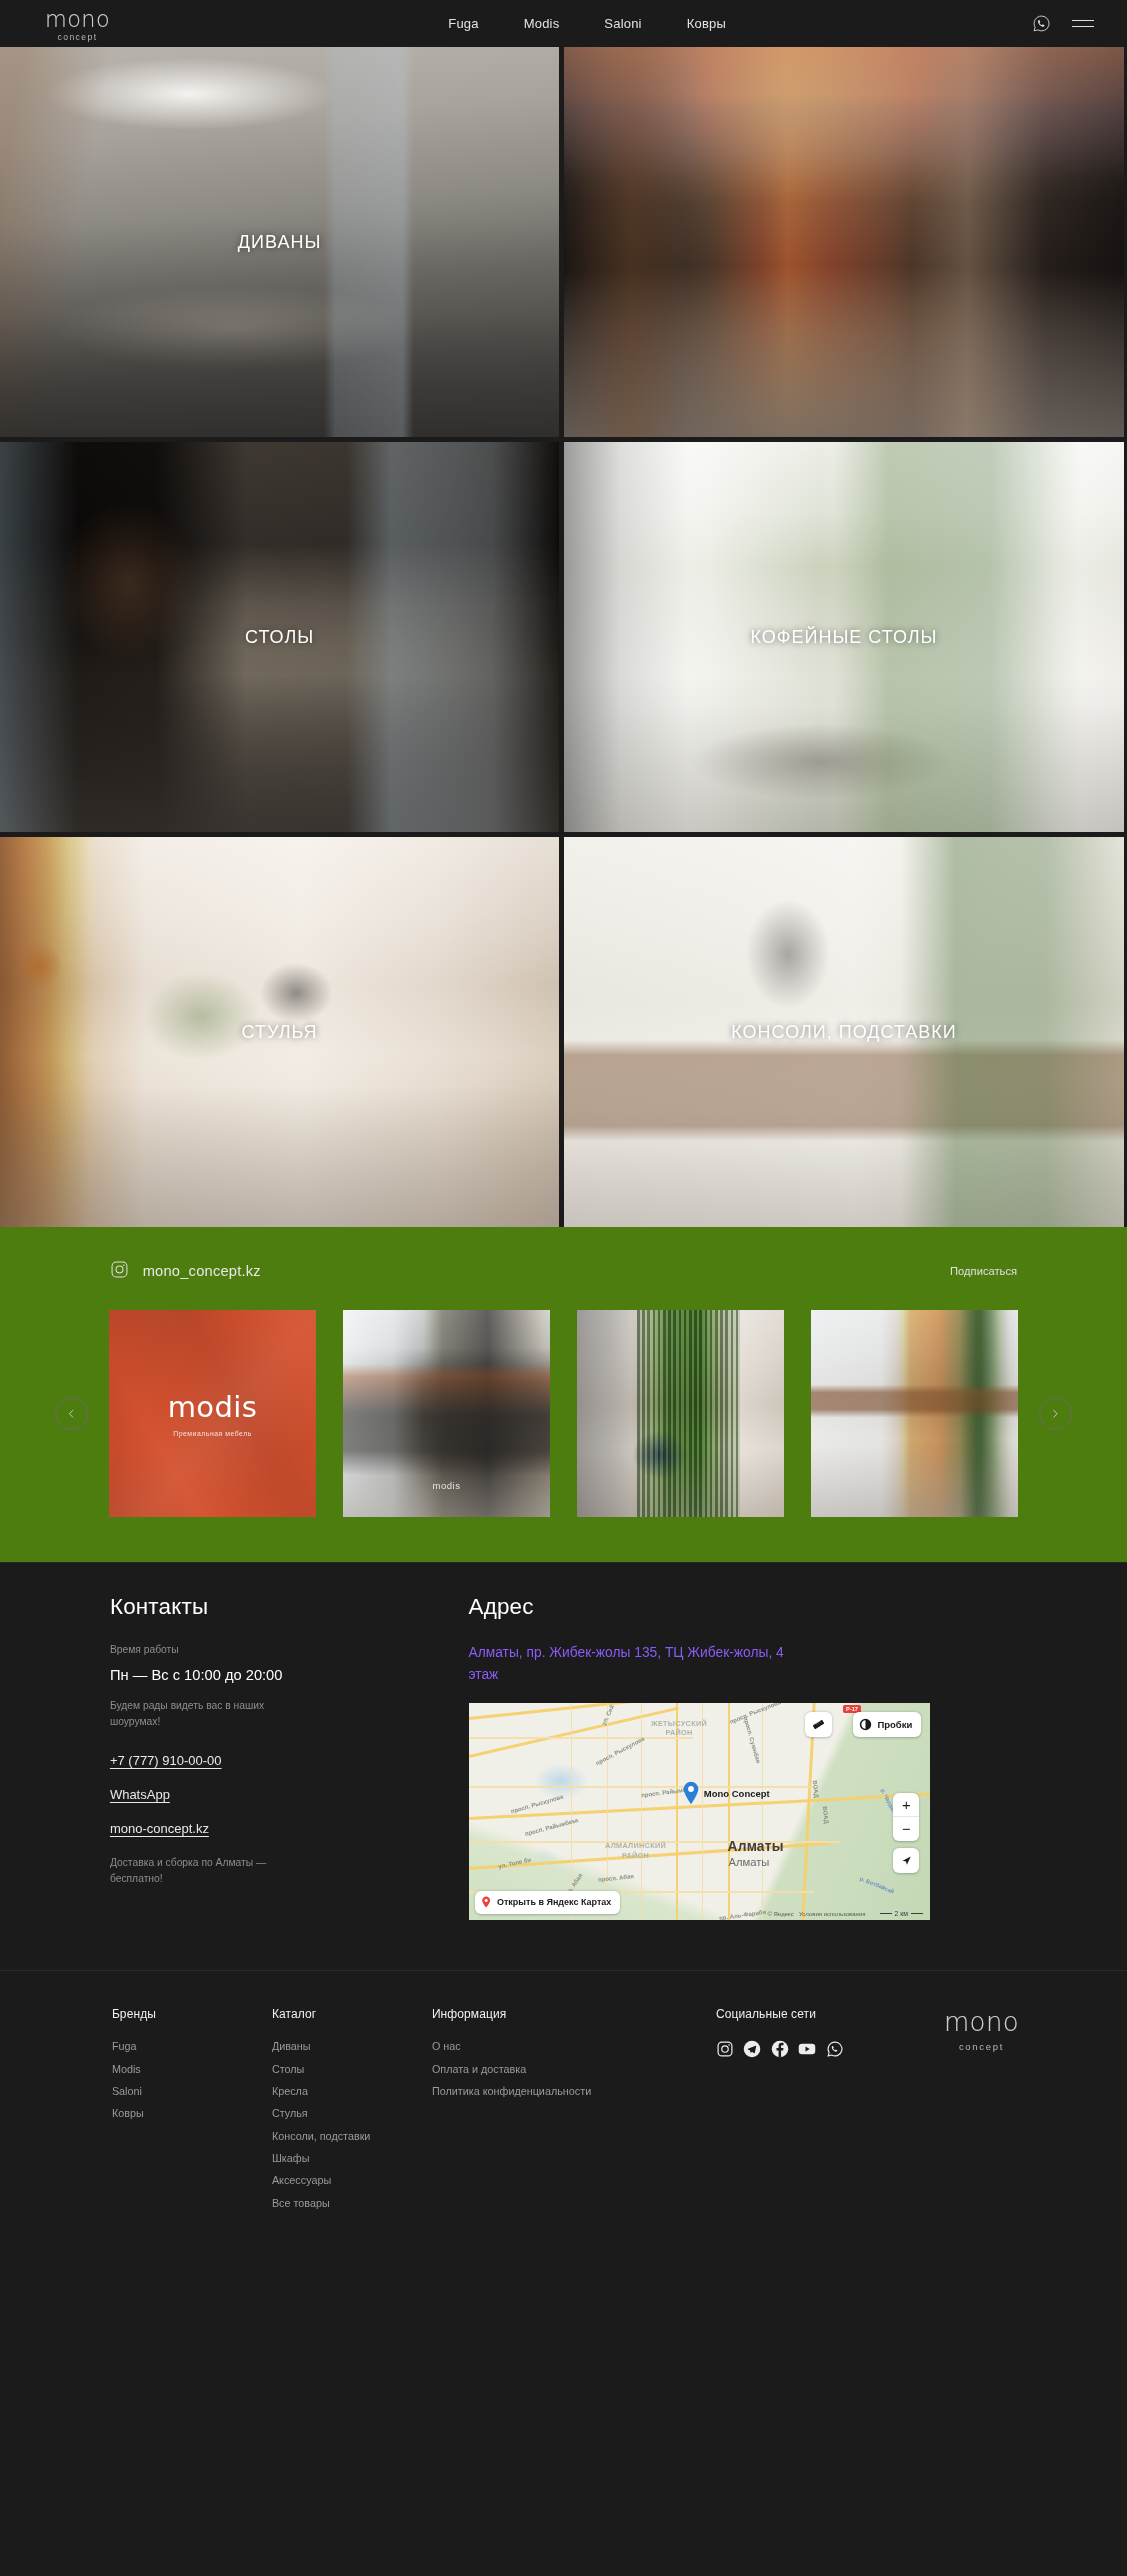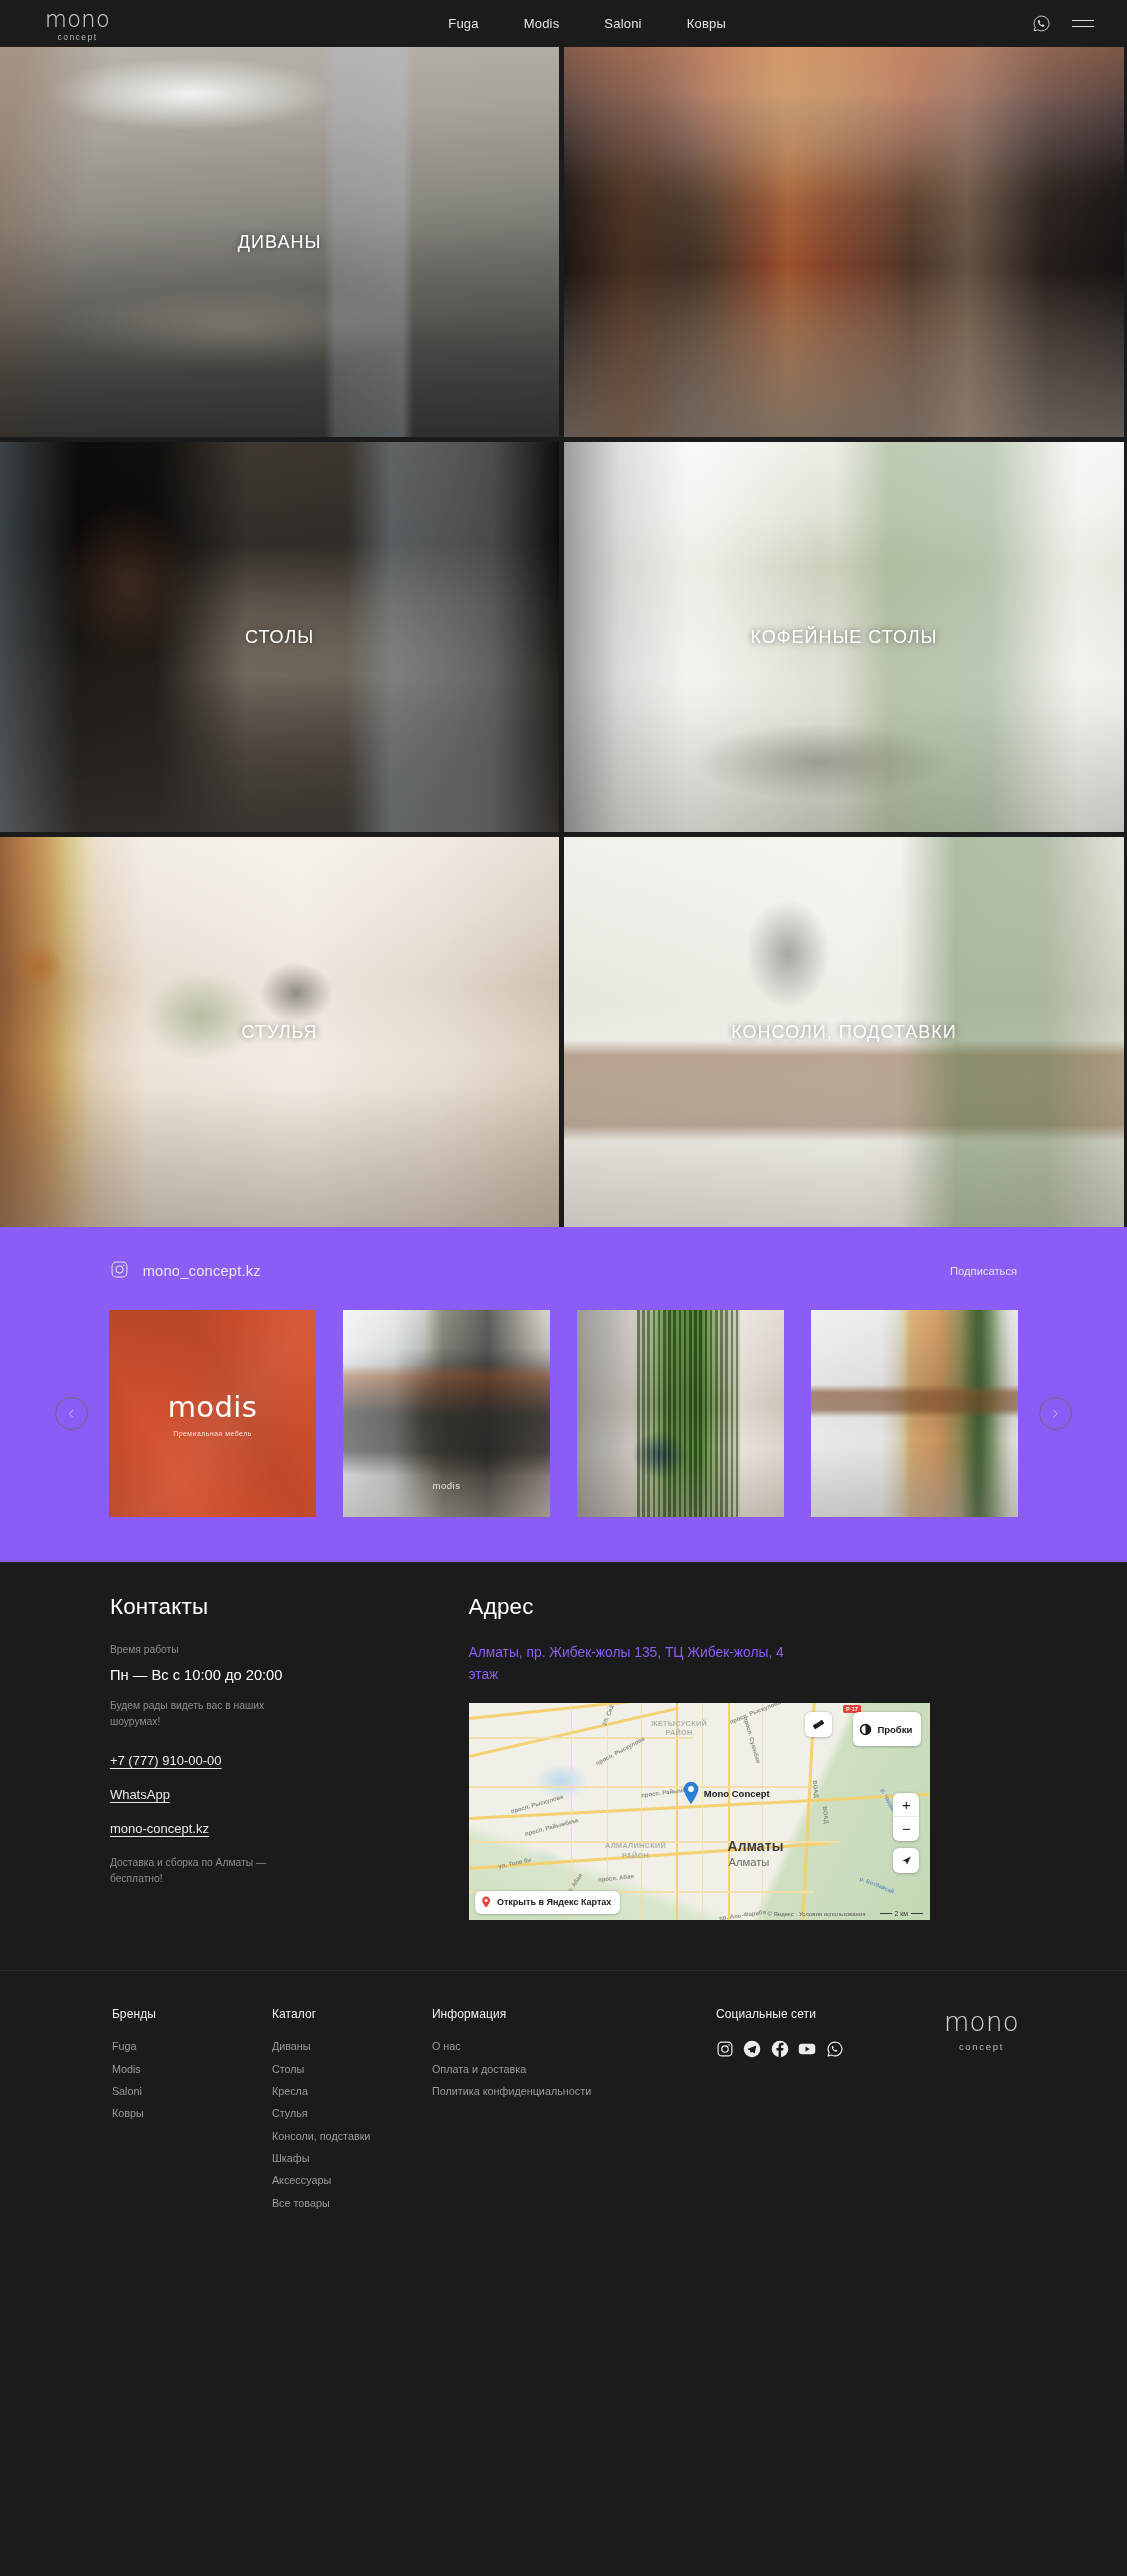--- a/index.html
+++ b/index.html
@@ -178,21 +178,21 @@
     content:''; position:absolute; inset:0;
     background:
       linear-gradient(90deg, transparent 0%, transparent 60%, rgba(70,110,55,.38) 70%, rgba(60,100,48,.30) 86%, transparent 100%),
       linear-gradient(180deg, transparent 0%, transparent 52%, rgba(120,78,44,.46) 56%, rgba(110,70,40,.44) 74%, transparent 78%),
       radial-gradient(ellipse 60px 78px at 40% 30%, rgba(60,58,56,.40), transparent 70%),
       linear-gradient(0deg, rgba(170,166,160,.45) 0%, transparent 30%);
   }
 
   
   .insta-section {
-    background: #8b5cf6;
+    background: #4d7c0f;
     padding: 33px 0 45px 0;
     position: relative;
   }
   .insta-head {
     width: 914px;
     margin: 0 auto;
     display: flex;
     align-items: center;
     justify-content: space-between;
     padding: 0 3.4px;
@@ -369,21 +369,21 @@
   .pin-label { color: #1a1a1a; font-size: 9.5px; font-weight: 600; white-space: nowrap; }
   .map-btn {
     position: absolute;
     background: #fff;
     border-radius: 6px;
     box-shadow: 0 0.9px 2.6px rgba(0,0,0,.25);
     display: flex; align-items: center; justify-content: center;
     cursor: pointer;
   }
   .btn-ruler { top: 8.6px; right: 98px; width: 27px; height: 25px; }
-  .btn-traffic { top: 8.6px; right: 8.6px; height: 34px; padding: 0 8.6px 0 6px; gap: 5.2px; }
+  .btn-traffic { top: 8.6px; right: 8.6px; height: 25px; padding: 0 8.6px 0 6px; gap: 5.2px; }
   .btn-traffic .tlabel { font-size: 9.5px; font-weight: 600; color: #1a1a1a; }
   .p17 {
     position: absolute; top: 1.7px; right: 69px;
     background: #e8413b; color: #fff; font-size: 5.6px; font-weight: 700;
     padding: 0.9px 2.6px; border-radius: 1.7px;
   }
   .zoom-ctrl {
     position: absolute; right: 10.3px; top: 90px;
     width: 26px; background: #fff; border-radius: 6px;
     box-shadow: 0 0.9px 2.6px rgba(0,0,0,.25);

